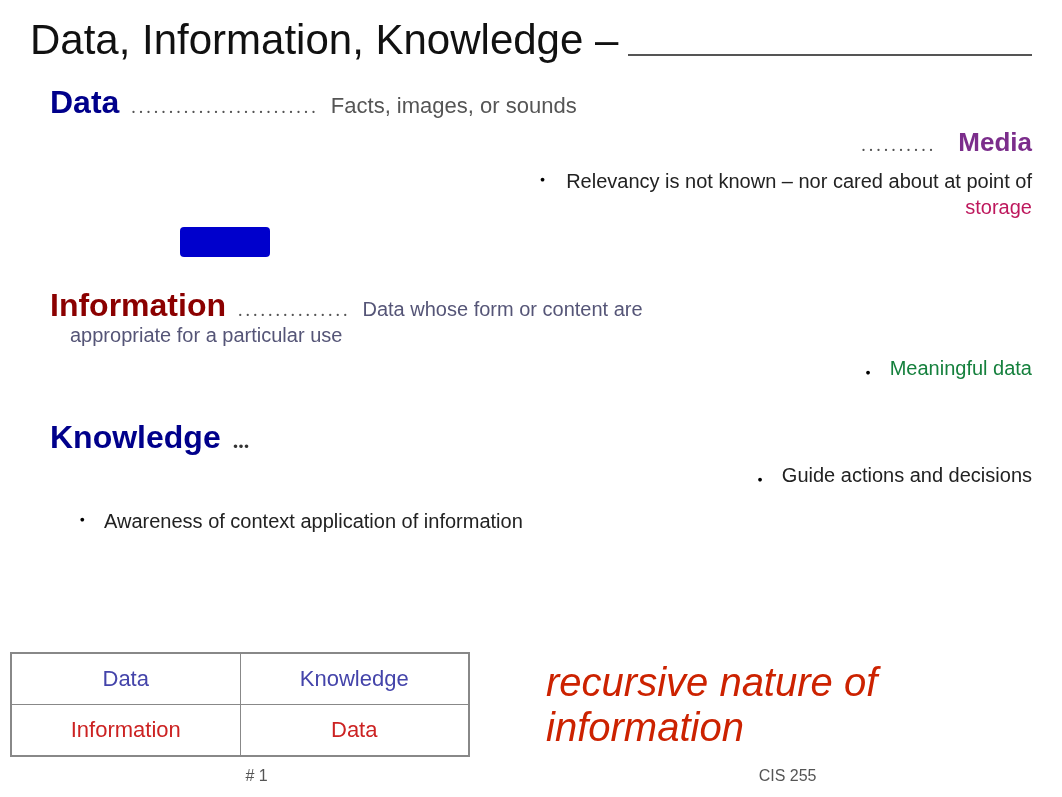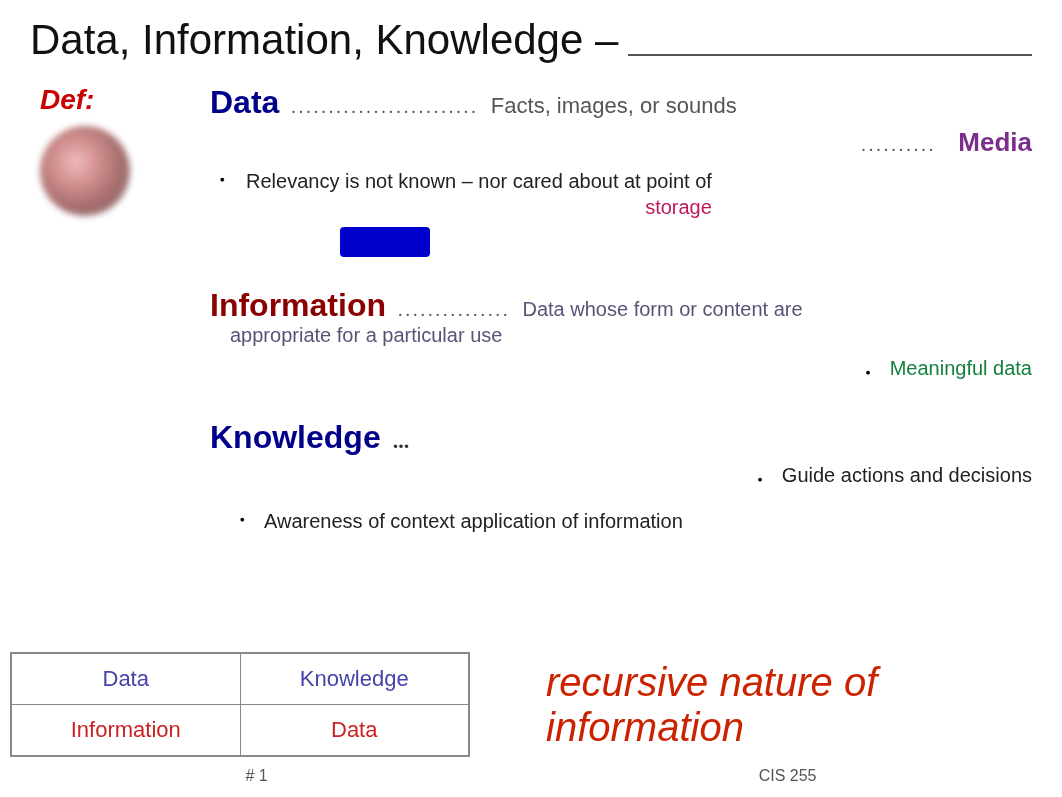--- a/index.html
+++ b/index.html
@@ -144,21 +144,21 @@
     .media-row {
       display: flex;
       justify-content: flex-end;
       align-items: baseline;
       gap: 10px;
       margin-top: 2px;
     }
 
     .relevancy-row {
       display: flex;
-      justify-content: flex-start;
+      justify-content: flex-end;
       margin-top: 6px;
     }
 
     
     .blue-rect {
       width: 90px;
       height: 30px;
       background: #0000cc;
       border-radius: 4px;
       margin-left: 130px;
@@ -264,24 +264,20 @@
 
 <div class="slide">
 
   <div class="title-area">
     <span class="title-text">Data, Information, Knowledge –</span>
     <div class="title-underline"></div>
   </div>
 
   <div class="content-area">
 
-    <div class="left-col">
-      <div class="def-label">Def:</div>
-      <div class="blurry-image"></div>
-    </div>
 
     <div class="right-col">
 
       <div class="section">
         <div class="section-header">
           <span class="section-title-data">Data</span>
           <span class="dotted-line-long">.........................</span>
           <span class="fact-text">Facts, images, or sounds</span>
         </div>
         <div class="media-row">

